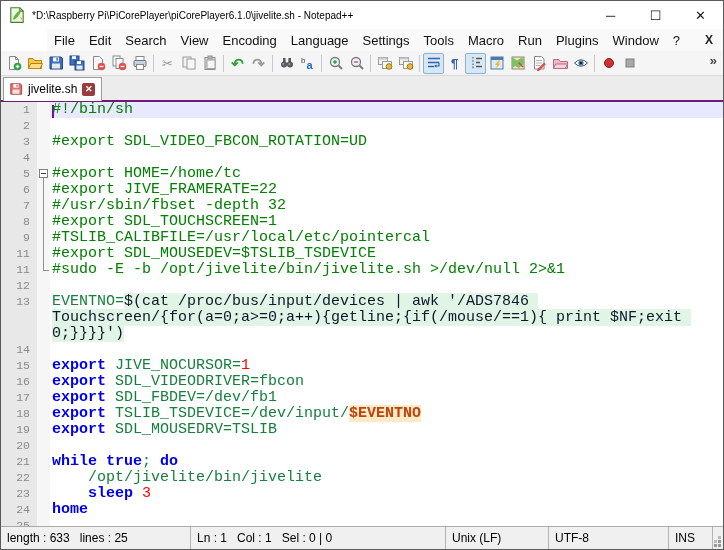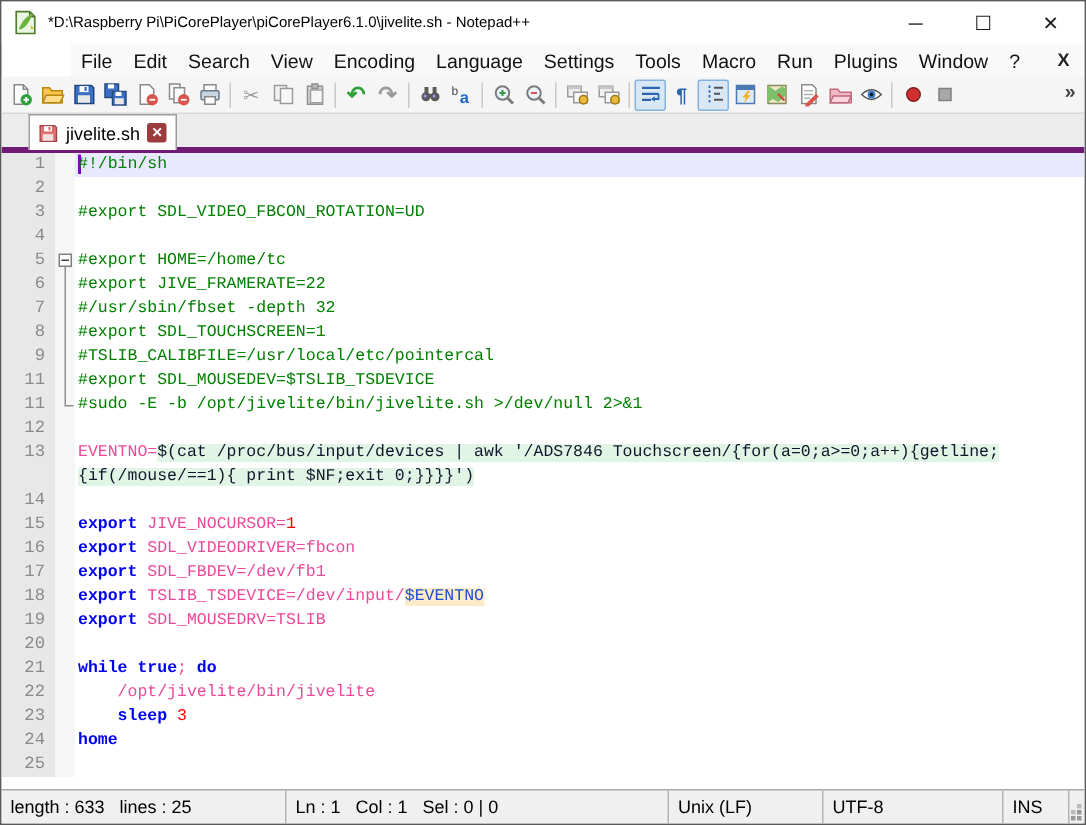--- a/index.html
+++ b/index.html
@@ -22,53 +22,53 @@
   #toolbar { height:25px; background:#f5f5f5; border-bottom:1px solid #d9d9d9;
              display:flex; align-items:center; padding:0 2px; flex:none; }
   .tb-btn { width:21px; height:21px; display:flex; align-items:center; justify-content:center;
             border:1px solid transparent; flex:none; }
   .tb-btn svg { width:16px; height:16px; display:block; }
   .tb-btn.active { background:#d9e7f5; border:1px solid #86b3dd; border-radius:2px; }
   .tb-sep { width:1px; height:17px; background:#c9c9c9; margin:0 3px; flex:none; }
   .glyph { font-size:13px; line-height:1; }
   #tb-overflow { margin-left:auto; font-size:13px; color:#444; padding:0 4px 6px 0; font-weight:bold; }
   
-  #tabbar { height:26px; background:#ececec; border-bottom:4px solid #701a75;
-            display:flex; align-items:flex-start; padding-left:18px; flex:none; }
+  #tabbar { height:26px; background:#ececec; border-bottom:2px solid #701a75;
+            display:flex; align-items:center; padding-left:2px; flex:none; }
   #tab-active { height:24px; background:#fff; border:1px solid #9b9b9b; border-bottom:none;
                 display:flex; align-items:center; gap:5px; padding:0 6px 0 5px;
                 margin-bottom:-1px; position:relative; z-index:2; }
   #tab-active .tab-label { font-size:12px; color:#000; }
   #tab-close { width:13px; height:13px; background:#9b3b3b; border-radius:2px; color:#fff;
                font-size:9px; line-height:13px; text-align:center; font-weight:bold; }
   
   #editor { flex:1 1 auto; background:#fff; overflow:hidden; position:relative;
             font-family:"Liberation Mono", monospace; }
   .ed-row { display:flex; align-items:stretch; min-height:16px; }
   .ed-num { width:36px; flex:none; background:#e8e8e8; color:#8a8a8a;
             font-size:11.5px; line-height:16px; text-align:right; padding-right:7px; }
   .ed-fold { width:13px; flex:none; background:#f6f6f6; position:relative; }
   .f-line::before { content:""; position:absolute; left:6px; top:0; bottom:0; width:1px; background:#909090; }
   .f-end::before  { content:""; position:absolute; left:6px; top:0; height:8px; width:1px; background:#909090; }
   .f-end::after   { content:""; position:absolute; left:6px; top:8px; width:6px; height:1px; background:#909090; }
   .f-minus::after { content:""; position:absolute; left:6px; top:12px; bottom:0; width:1px; background:#909090; }
   .fold-box { position:absolute; left:2px; top:3px; width:9px; height:9px;
               border:1px solid #808080; background:#fff; }
   .fold-box::after { content:""; position:absolute; left:1px; right:1px; top:3px; height:1px; background:#404040; }
-  .ed-code { flex:1 1 auto; font-size:11px; line-height:16px; white-space:pre-wrap;
+  .ed-code { flex:1 1 auto; font-size:15px; line-height:16px; white-space:pre-wrap;
              overflow-wrap:normal; padding-left:2px; color:#000; }
   .ed-row.current .ed-code { background:#e8e8ff; }
   .caret { display:inline-block; width:2px; height:13px; background:#8000c0;
            margin-right:-2px; vertical-align:text-bottom; }
   .seg-cmt { color:#008000; }
   .seg-kw  { color:#0000f0; font-weight:bold; }
   .seg-num { color:#ff0000; }
-  .seg-pln { color:#ec4899; }
+  .seg-pln { color:#15803d; }
   .seg-bt  { color:#0f172a; background:#e1f5e6; }
-  .seg-var { color:#1d4ed8; background:#fdebc8; }
+  .seg-var { color:#c2410c; background:#fdebc8;font-weight:bold; }
   
   #statusbar { height:23px; background:#f0f0f0; border-top:1px solid #ababab;
                display:flex; align-items:stretch; font-size:12px; color:#000000; flex:none; }
   .sb-sec { border-right:1px solid #b4b4b4; display:flex; align-items:center;
             padding-left:6px; white-space:pre; overflow:hidden; }
   #sb-doc { width:190px; } #sb-cur { width:255px; } #sb-eol { width:103px;text-align:center; }
   #sb-enc { width:120px; } #sb-ins { width:44px; }
   #sb-grip { flex:1 1 auto; position:relative; border-right:none; }
   #sb-grip::after { content:""; position:absolute; right:2px; bottom:2px; width:3px; height:3px;
                     background:#999; box-shadow:-4px 0 #999, 0 -4px #999, -8px 0 #bbb, 0 -8px #bbb, -4px -4px #bbb; }

